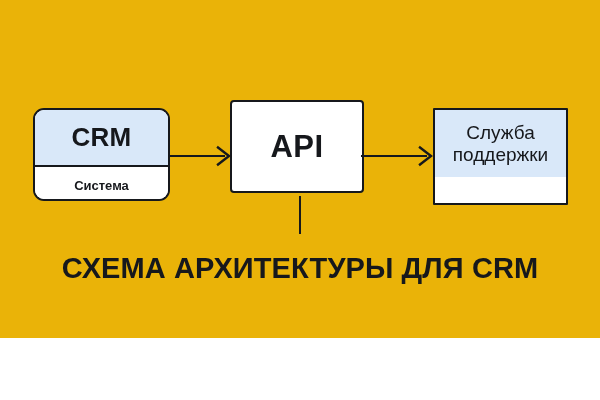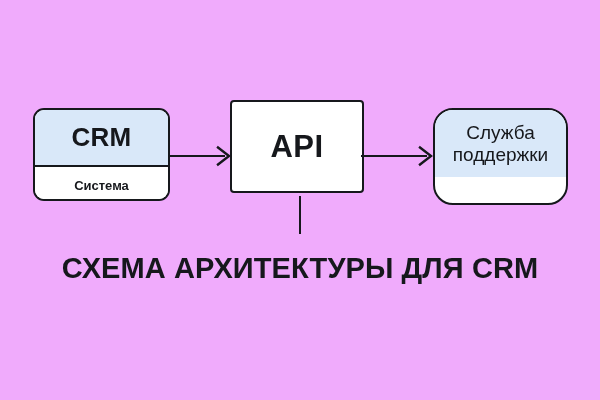--- a/index.html
+++ b/index.html
@@ -9,22 +9,22 @@
   body {
     width: 600px;
     height: 400px;
     background: #ffffff;
     font-family: "Liberation Sans", sans-serif;
     overflow: hidden;
   }
   #canvas {
     position: relative;
     width: 600px;
-    height: 400px;
-    background: #f0abfc;
+    height: 338px;
+    background: #eab308;
   }
 
   
   .node {
     position: absolute;
     box-sizing: border-box;
     border: 2px solid #16181c;
     border-radius: 12px;
     background: #ffffff;
     overflow: hidden;
@@ -91,21 +91,21 @@
     font-weight: bold;
     letter-spacing: .5px;
   }
 
   
   #node-support {
     left: 433px;
     top: 108px;
     width: 135px;
     height: 97px;
-    border-radius: 20px;
+    border-radius: 1px;
   }
   #node-support .node-head {
     font-size: 19px;
     font-weight: normal;
     height: 67px;
     flex: 0 0 67px;
     line-height: 1.15;
   }
   #node-support .node-sub {
     height: 30px;

